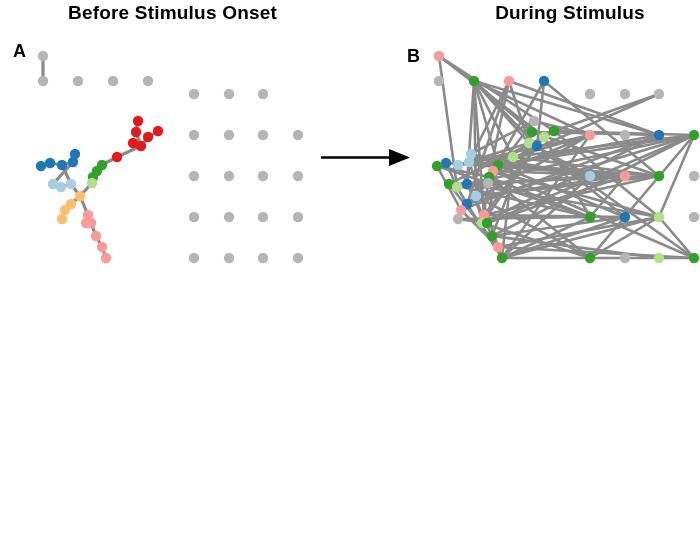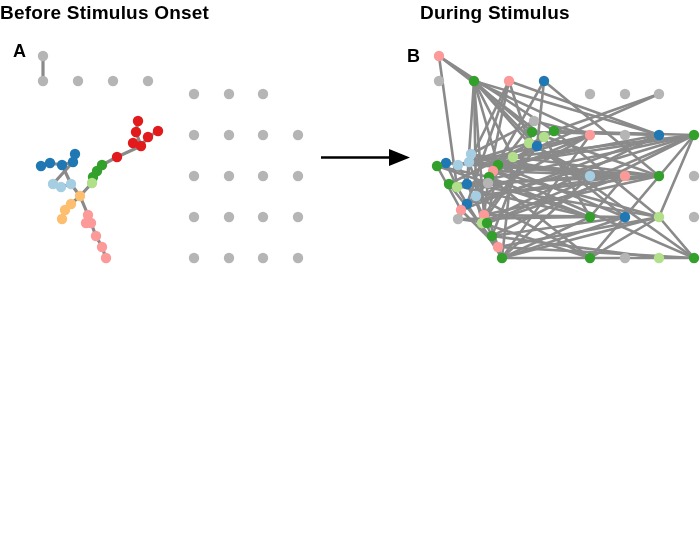--- a/index.html
+++ b/index.html
@@ -6,21 +6,21 @@
   .canvas{
     position:relative;
     width:700px;height:557px;
     background:#ffffff;
     overflow:hidden;
     font-family:"Liberation Sans", sans-serif;
   }
   .panel-title{
     position:absolute;top:2px;
     font-size:19px;font-weight:bold;color:#000;
-    letter-spacing:0.2px;
+    text-align:center;letter-spacing:0.2px;
   }
   #title-left{left:0;width:345px;}
   #title-right{left:420px;width:300px;}
   .panel-label{
     position:absolute;
     font-size:18px;font-weight:bold;color:#000;
   }
   #label-a{left:13px;top:41px;}
   #label-b{left:407px;top:46px;}
   #figure-svg{position:absolute;left:0;top:0;}

